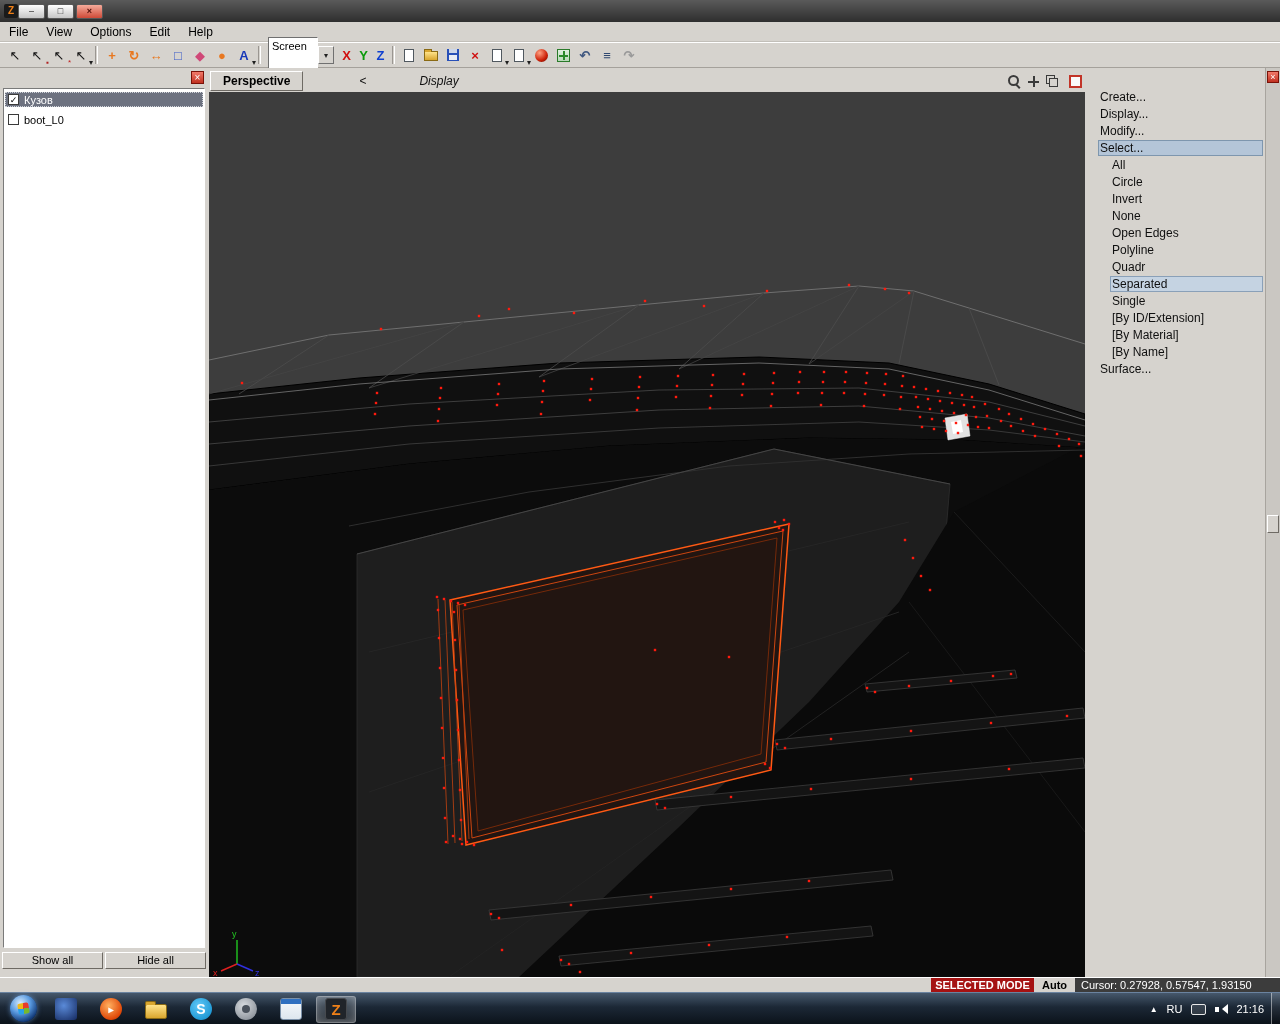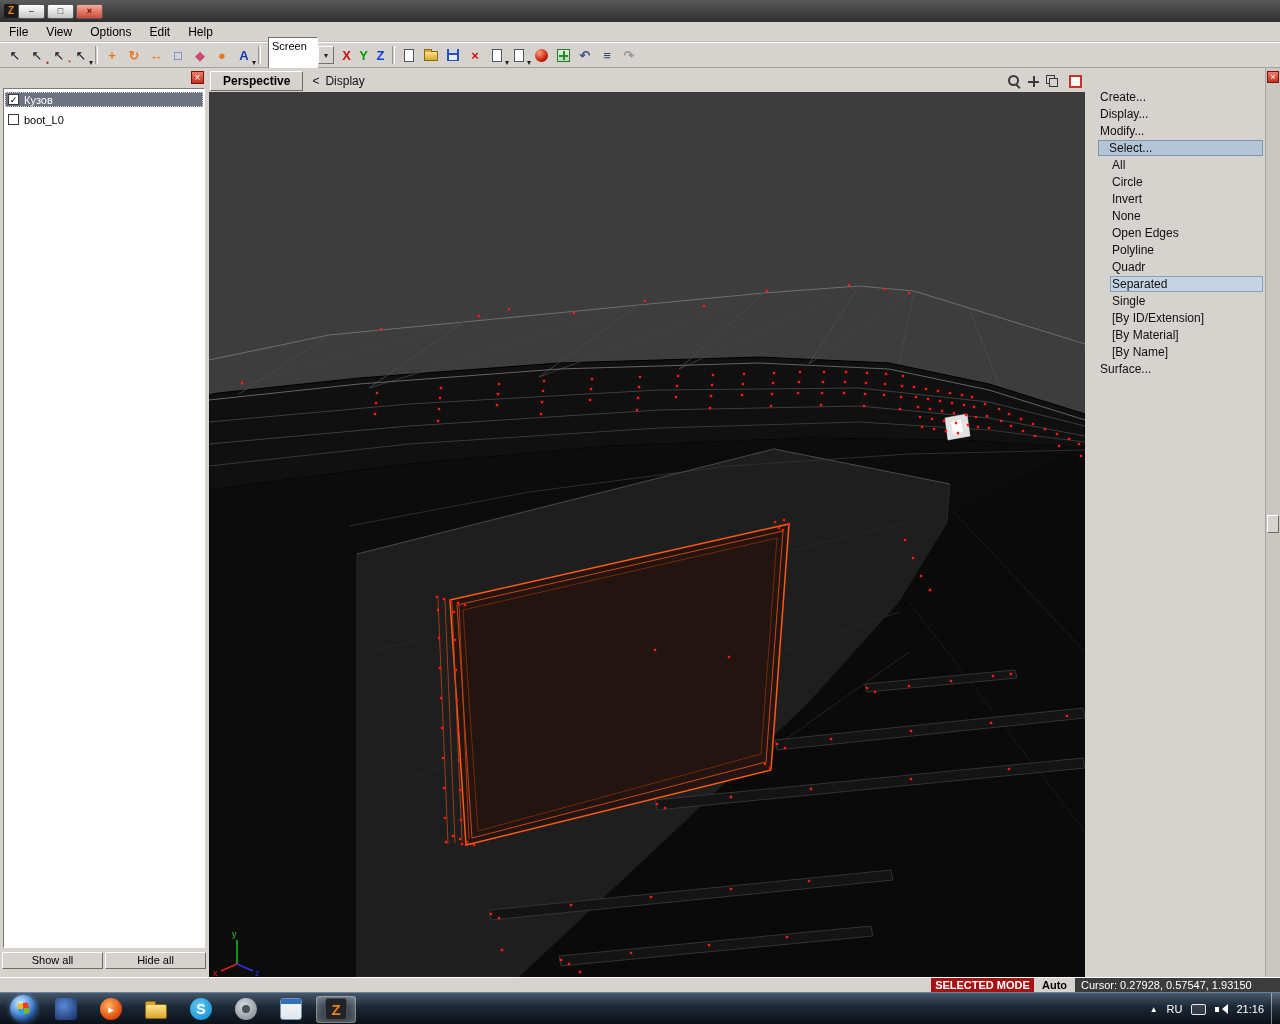--- a/index.html
+++ b/index.html
@@ -65,46 +65,46 @@
   .lp-item{display:flex;align-items:center;height:15px;margin:1px 1px 5px 1px;font-size:11px;color:#000;}
   .lp-item.selected{background:#6d7280;color:#fff;outline:1px dotted #cfd3da;outline-offset:-1px;}
   .cb{width:11px;height:11px;background:#fff;border:1px solid #3a3a3a;font-size:9px;line-height:10px;
     text-align:center;color:#000;margin:0 5px 0 3px;flex:none;}
   .lp-btn{position:absolute;top:884px;height:17px;width:101px;background:#d6d3ce;border:1px solid;
     border-color:#fff #6e6a64 #6e6a64 #fff;font-size:11px;line-height:15px;text-align:center;color:#000;}
   #btn-show{left:2px;} #btn-hide{left:105px;}
 
   
   .vp-header{position:absolute;top:2px;left:209px;width:876px;height:22px;background:#d6d3ce;
-    display:flex;align-items:center;}
+    display:flex;align-items:center;gap:47px;}
   .vp-tab{height:20px;padding:0 12px;font-weight:bold;font-size:12px;line-height:18px;
     background:#d6d3ce;border:1px solid;border-color:#fff #6e6a64 #6e6a64 #fff;margin-left:1px;color:#000;}
   .vp-nav{font-size:12px;margin-left:9px;color:#111;}
-  .vp-display{font-size:12px;margin-left:6px;color:#111;}
+  .vp-display{font-size:12px;margin-left:6px;color:#111;font-style:italic;}
   .vp-tools{margin-left:auto;display:flex;align-items:center;margin-right:3px;}
   .vt-zoom{width:13px;height:13px;position:relative;display:inline-block;}
   .vt-zoom::before{content:"";position:absolute;left:0;top:0;width:7px;height:7px;border:2px solid #3a3a3a;border-radius:50%;}
   .vt-zoom::after{content:"";position:absolute;left:9px;top:9px;width:5px;height:2px;background:#3a3a3a;
     transform:rotate(45deg);transform-origin:0 0;}
   .vt-pan{width:11px;height:11px;position:relative;display:inline-block;margin-left:7px;}
   .vt-pan::before{content:"";position:absolute;left:5px;top:0;width:2px;height:11px;background:#3a3a3a;}
   .vt-pan::after{content:"";position:absolute;left:0;top:5px;width:11px;height:2px;background:#3a3a3a;}
   .vt-fit{width:12px;height:12px;position:relative;display:inline-block;margin-left:7px;}
   .vt-fit::before{content:"";position:absolute;left:0;top:0;width:7px;height:7px;border:1px solid #3a3a3a;}
   .vt-fit::after{content:"";position:absolute;left:3px;top:3px;width:7px;height:7px;border:1px solid #3a3a3a;background:#d6d3ce;}
   .vt-max{width:13px;height:13px;border:2px solid #c23428;background:#fafafa;margin-left:11px;display:inline-block;}
   .vp-canvas{position:absolute;top:24px;left:209px;width:876px;height:885px;background:#3d3d3d;}
   .vp-canvas svg{display:block;}
 
   
   .right-panel{position:absolute;top:0;left:1085px;width:180px;height:909px;background:#d6d3ce;padding-top:21px;}
   .rp-item{height:17px;line-height:17px;font-size:12px;color:#101010;padding-left:15px;white-space:nowrap;}
   .rp-item.lvl1{padding-left:27px;}
   .rp-item.selected{background:#b4c5d8;outline:1px solid #7e96ae;outline-offset:-1px;
-    margin:0 2px 1px 13px;padding-left:11px;height:16px;line-height:16px;}
+    margin:0 2px 1px 13px;padding-left:2px;height:16px;line-height:16px;}
   .rp-item.active{background:#c5d3e2;outline:1px solid #8aa0b8;outline-offset:-1px;
     margin:0 2px 1px 25px;padding-left:2px;height:16px;line-height:16px;}
 
   
   .scroll-strip{position:absolute;top:0;left:1265px;width:15px;height:909px;background:#cac7c2;
     border-left:1px solid #a8a49e;}
   .rp-close{position:absolute;top:3px;left:1px;width:12px;height:12px;
     background:linear-gradient(#f27a6a,#c03020);border:1px solid #7a1208;color:#fff;
     font-size:9px;line-height:10px;text-align:center;}
   .scroll-thumb{position:absolute;top:447px;left:1px;width:12px;height:18px;background:#d6d3ce;

